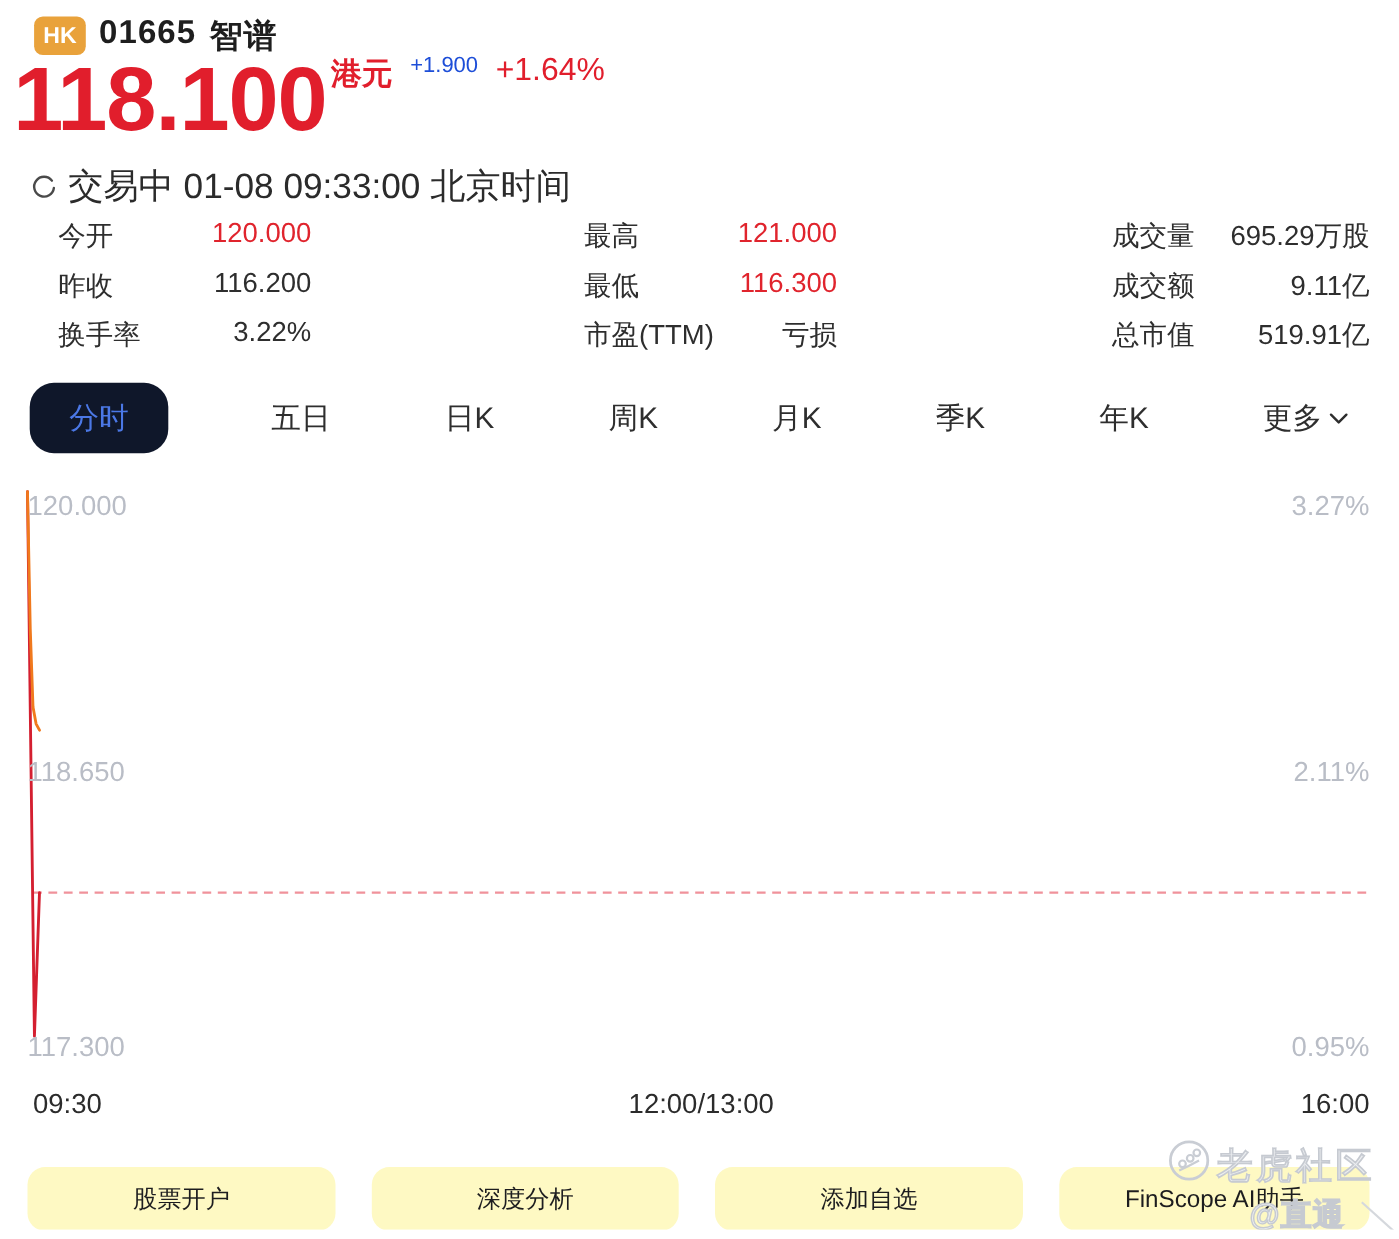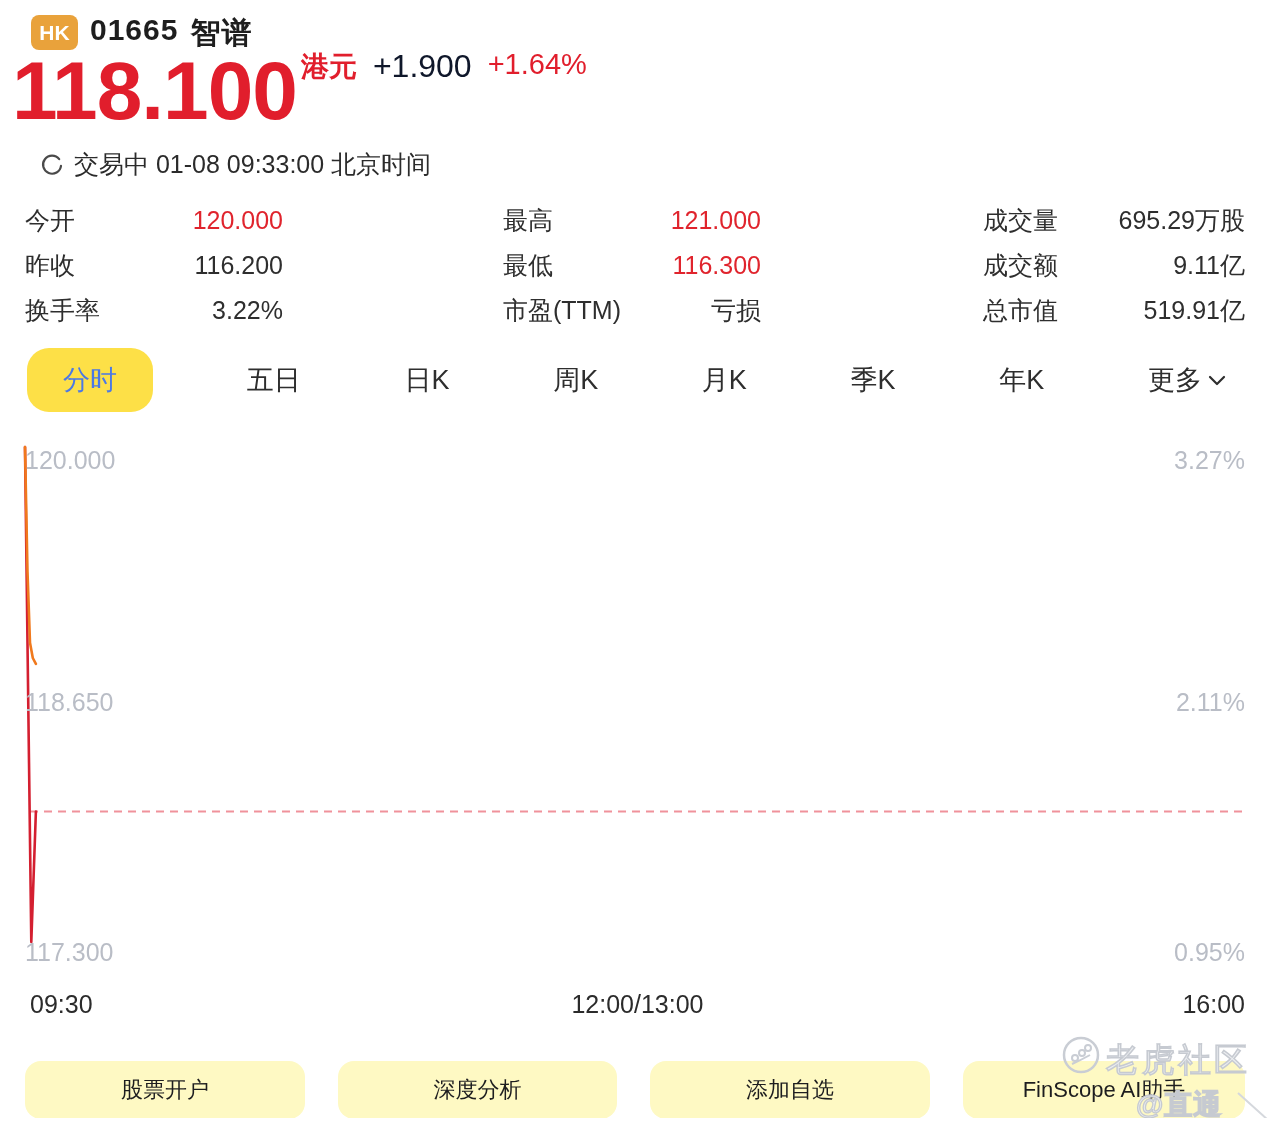--- a/index.html
+++ b/index.html
@@ -9,41 +9,41 @@
 
   
   .hk-badge { position:absolute; left:31px; top:15px; width:47px; height:35px;
     background:#e9a23b; border-radius:8px; color:#fff; font-size:21px; font-weight:700;
     display:flex; align-items:center; justify-content:center; }
   .symbol-line { position:absolute; left:90px; top:13px; font-size:30px; color:#1e1e1e;
     font-weight:600; letter-spacing:1px; display:flex; gap:12px; }
   .price-row { position:absolute; left:12px; top:48px; display:flex; align-items:flex-start; }
   .big-price { font-size:82px; font-weight:700; color:#e11e2c; letter-spacing:-1px; line-height:1.05; }
   .currency { font-size:28px; font-weight:700; color:#e11e2c; margin-left:4px; }
-  .change { font-size:32px; color:#0f172a; margin-left:16px; }
+  .change { font-size:20px; color:#1d4ed8; margin-left:16px; }
   .change-pct { font-size:29px; color:#e11e2c; margin-left:16px; }
-  .status-row { position:absolute; left:40px; top:148px; display:flex; align-items:center; gap:10px;
-    font-size:25px; color:#2b2b2b; }
+  .status-row { position:absolute; left:28px; top:148px; display:flex; align-items:center; gap:10px;
+    font-size:32px; color:#2b2b2b; }
   .refresh-icon { width:24px; height:24px; display:inline-block; }
 
   
   .stats-col { position:absolute; top:198px; }
-  .stats-col .stat-row { display:flex; justify-content:space-between; align-items:center; height:45px; }
+  .stats-col .stat-row { display:flex; justify-content:space-between; align-items:flex-start; height:45px;margin-left:28px; }
   #stats-col-0 { left:25px;  width:258px; }
   #stats-col-1 { left:503px; width:258px; }
   #stats-col-2 { left:983px; width:262px; }
   .stat-label { font-size:25px; color:#2e2e2e; }
   .stat-value { font-size:25px; color:#2e2e2e; }
   .stat-value.red { color:#e0242d; }
 
   
   .tab-bar { position:absolute; left:0; top:345px; width:1272px; height:70px;
     display:flex; align-items:center; justify-content:space-between; padding:0 36px 0 27px; }
   .tab { font-size:27px; color:#2e2e2e; cursor:pointer; padding:14px 10px; display:flex; align-items:center; gap:6px; }
-  .tab.active { background:#fde047; color:#4b78e6; border-radius:22px; padding:14px 36px;justify-content:flex-end; }
+  .tab.active { background:#0f172a; color:#4b78e6; border-radius:22px; padding:14px 36px;justify-content:flex-end; }
   .chevron-down { width:18px; height:11px; }
 
   
   .chart-area { position:absolute; left:0; top:430px; width:1272px; height:600px; }
   .chart-svg { position:absolute; left:0; top:0; }
   .grid-label { position:absolute; font-size:25px; color:#b9bdc6; }
   .gl-left { left:25px; }
   .gl-right { right:27px; text-align:right; }
   .gl-top { top:16px; }
   .gl-mid { top:258px; }

